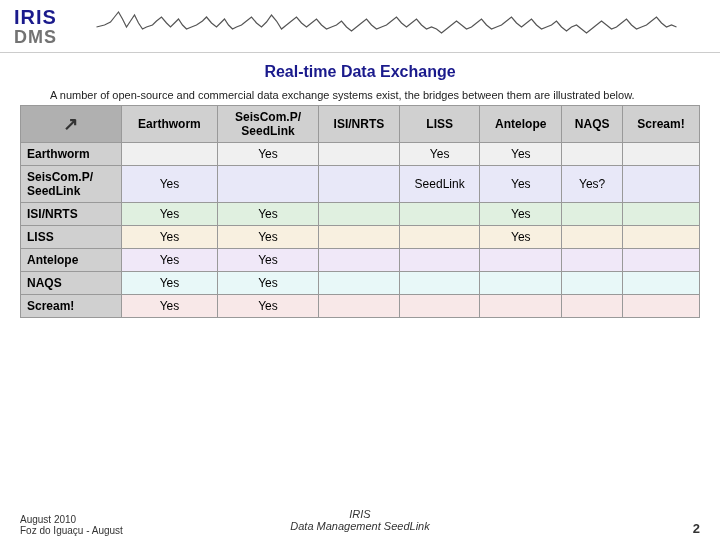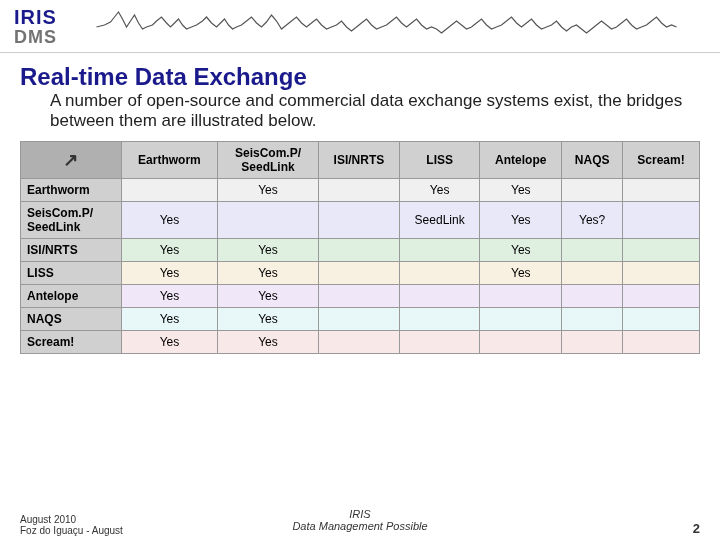--- a/index.html
+++ b/index.html
@@ -39,28 +39,30 @@
     }
     .waveform-svg {
       flex: 1;
     }
 
     
     .main {
       padding: 10px 20px 6px 20px;
     }
     .page-title {
-      font-size: 24px;
+      font-size: 16px;
       font-weight: bold;
       color: #1a1a8c;
+      margin-bottom: 8px;
+      text-align: center;
     }
     .description {
-      font-size: 17px;
+      font-size: 11px;
       color: #222;
-      margin-bottom: 10px;
+      margin-bottom: 4px;
       padding-left: 30px;
     }
 
     
     .data-table {
       width: 100%;
       border-collapse: collapse;
       font-size: 12px;
     }
     .data-table th, .data-table td {
@@ -230,16 +232,16 @@
   </table>
 </div>
 
 <div class="footer">
   <div class="footer-left">
     <div>August 2010</div>
     <div>Foz do Iguaçu - August</div>
   </div>
   <div class="footer-center">
     <div class="footer-center-italic">IRIS</div>
-    <div class="footer-center-italic">Data Management Possible</div>
+    <div class="footer-center-italic">Data Management SeedLink</div>
   </div>
   <div class="footer-right">2</div>
 </div>
 
 </body></html>

